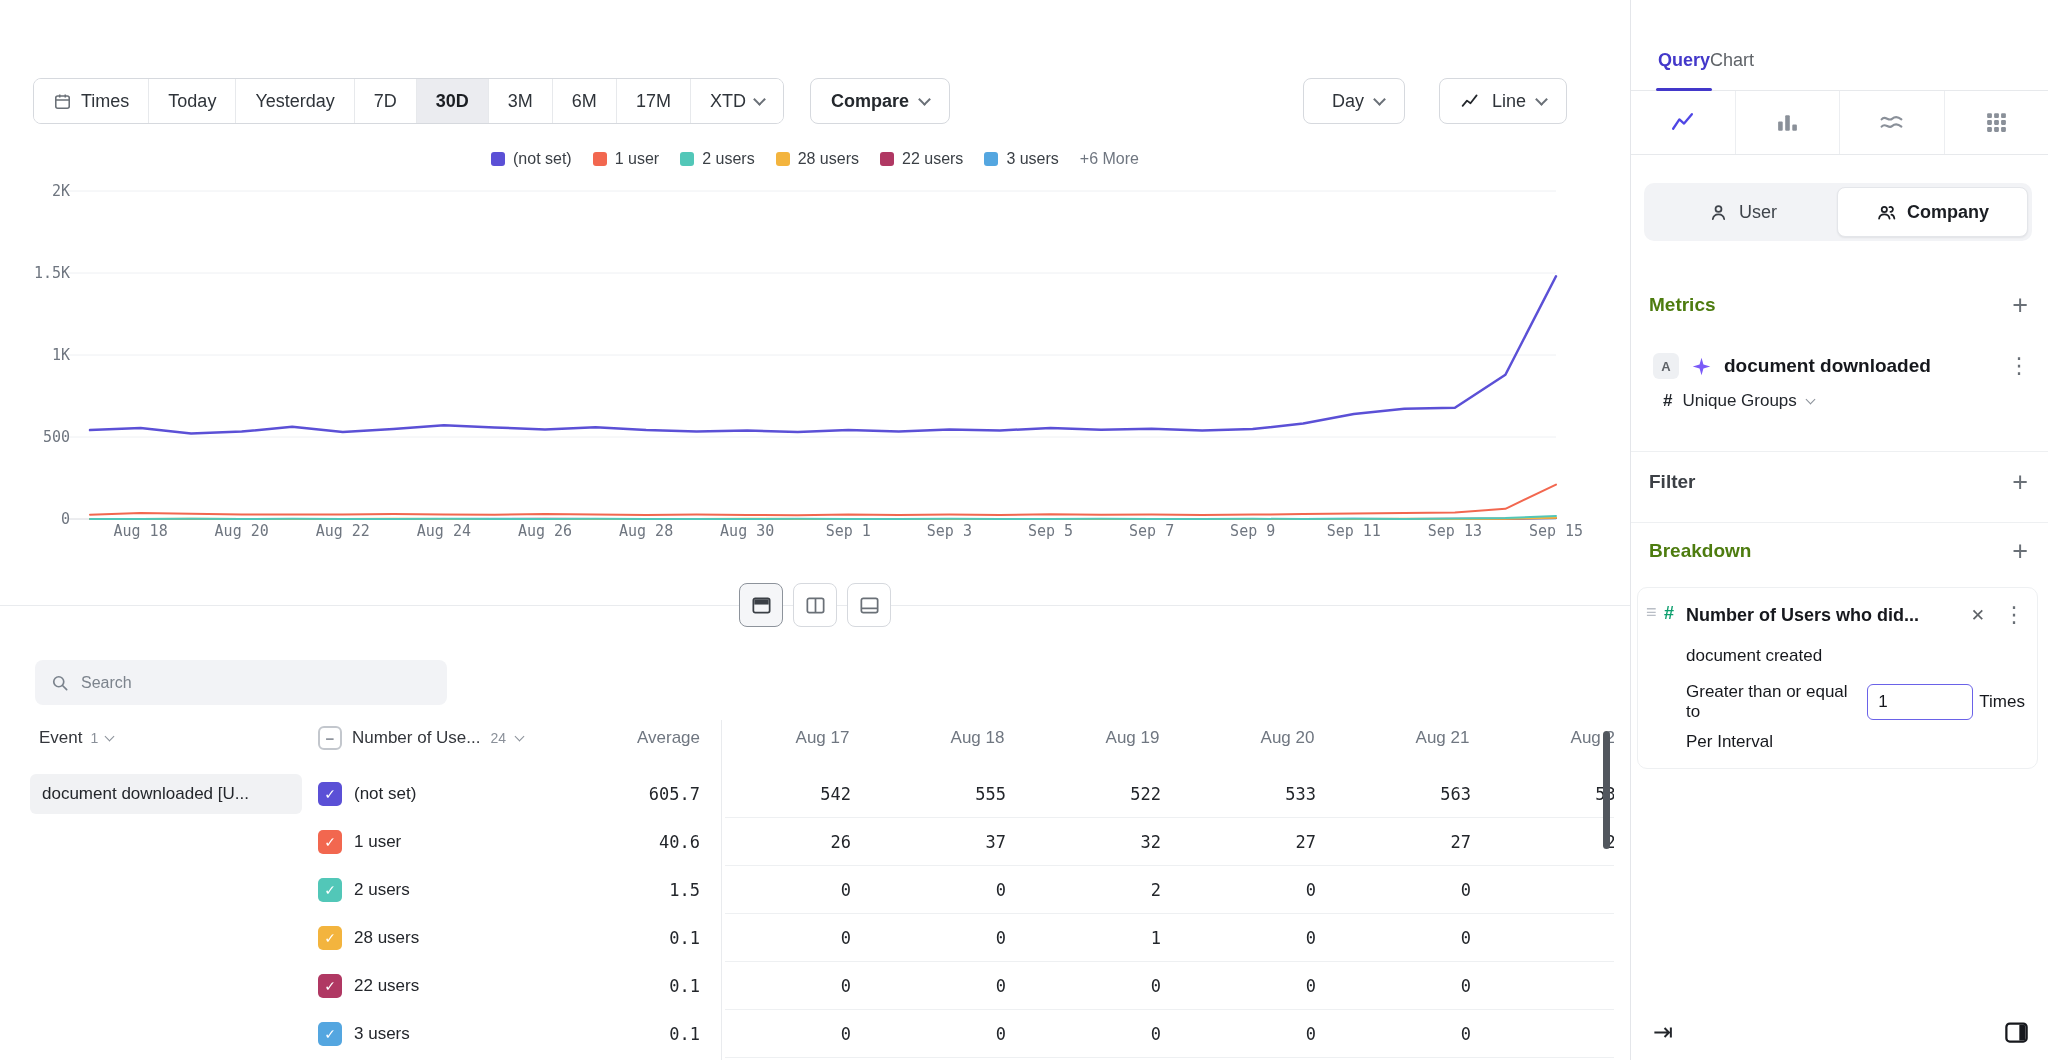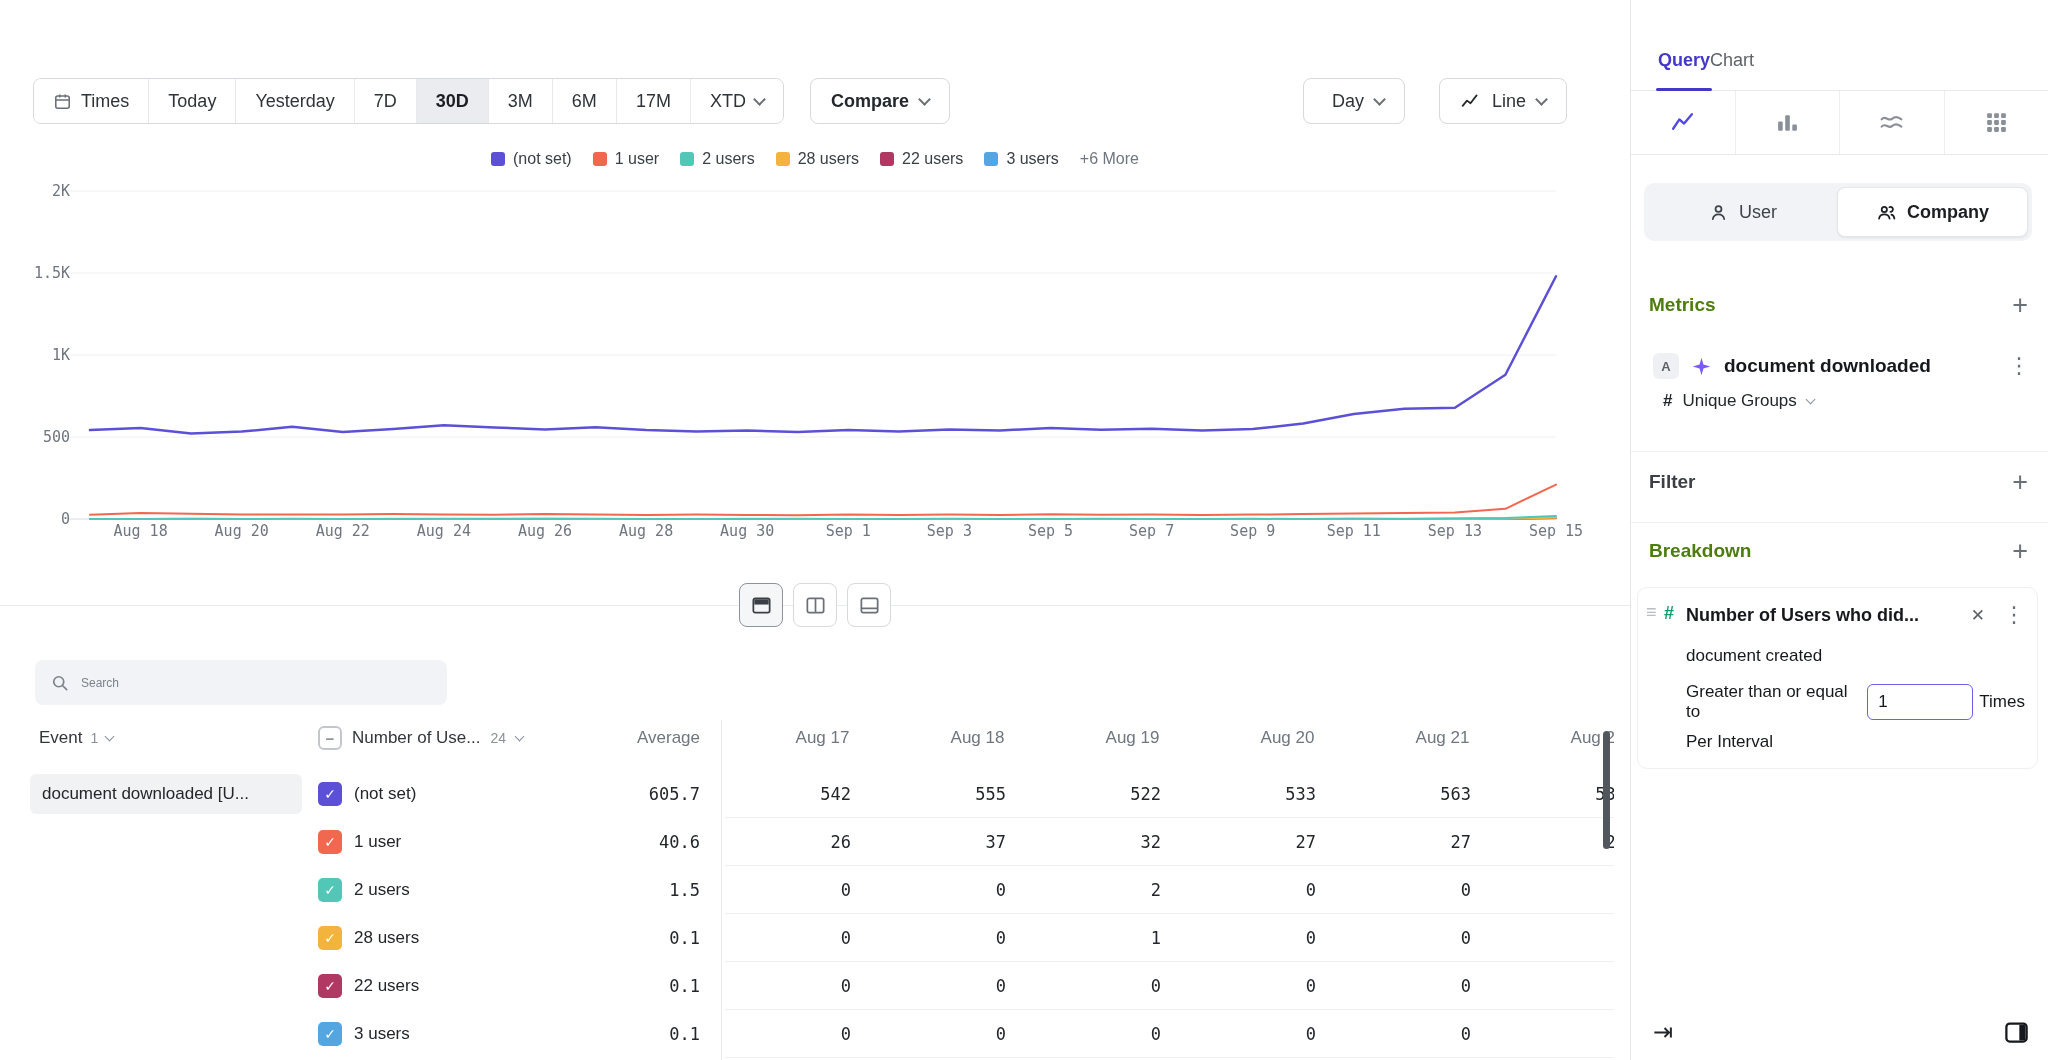--- a/index.html
+++ b/index.html
@@ -33,21 +33,21 @@
   .ytick, .xtick { font-family: "DejaVu Sans Mono", monospace; font-size: 15px; fill: #6f7680; }
 
   .mid-divider { position: absolute; top: 605px; left: 0; width: 1630px; height: 1px; background: #e9ebee; }
   .layout-toggles { position: absolute; top: 583px; left: 0; width: 1630px; display: flex; justify-content: center; gap: 10px; }
   .lt { width: 44px; height: 44px; background: #fff; border: 1px solid #d6d9de; border-radius: 8px; display: flex; align-items: center; justify-content: center; color: #6a7077; cursor: pointer; }
   .lt.active { border-color: #8d939b; color: #3a3f45; background: #f5f6f8; }
   .lt svg { width: 23px; height: 23px; }
 
   .search-box { position: absolute; top: 660px; left: 35px; width: 412px; height: 45px; background: #f2f3f6; border-radius: 8px; display: flex; align-items: center; gap: 11px; padding: 0 15px; }
   .search-box svg { width: 20px; height: 20px; color: #7a828c; flex: none; }
-  .search-box input { flex: 1; border: none; background: transparent; outline: none; font-size: 12px; color: #23262b; font-family: inherit; }
+  .search-box input { flex: 1; border: none; background: transparent; outline: none; font-size: 16px; color: #23262b; font-family: inherit; }
   .search-box input::placeholder { color: #7c838c; }
 
   .table-clip { position: absolute; top: 700px; left: 0; width: 1614px; height: 360px; overflow: hidden; }
   .thead { position: absolute; top: 20px; left: 0; width: 1700px; height: 36px; }
   .event-h { position: absolute; left: 39px; top: 0; height: 36px; display: flex; align-items: center; gap: 8px; font-size: 17px; color: #33363b; cursor: pointer; }
   .hcount { font-size: 14px; color: #8a9099; }
   .group-h { position: absolute; left: 318px; top: 0; height: 36px; display: flex; align-items: center; gap: 10px; font-size: 17px; color: #33363b; cursor: pointer; }
   .cb-ind { width: 24px; height: 24px; border: 2px solid #c3c7cd; border-radius: 6px; display: flex; align-items: center; justify-content: center; color: #8a9099; font-weight: bold; font-size: 15px; background: #fff; }
   .avg-h { position: absolute; left: 560px; top: 0; width: 140px; height: 36px; line-height: 36px; text-align: right; font-size: 17px; color: #6f7680; }
   .date-h { position: absolute; top: 0; width: 155px; height: 36px; line-height: 36px; text-align: center; font-size: 17px; color: #6f7680; }

